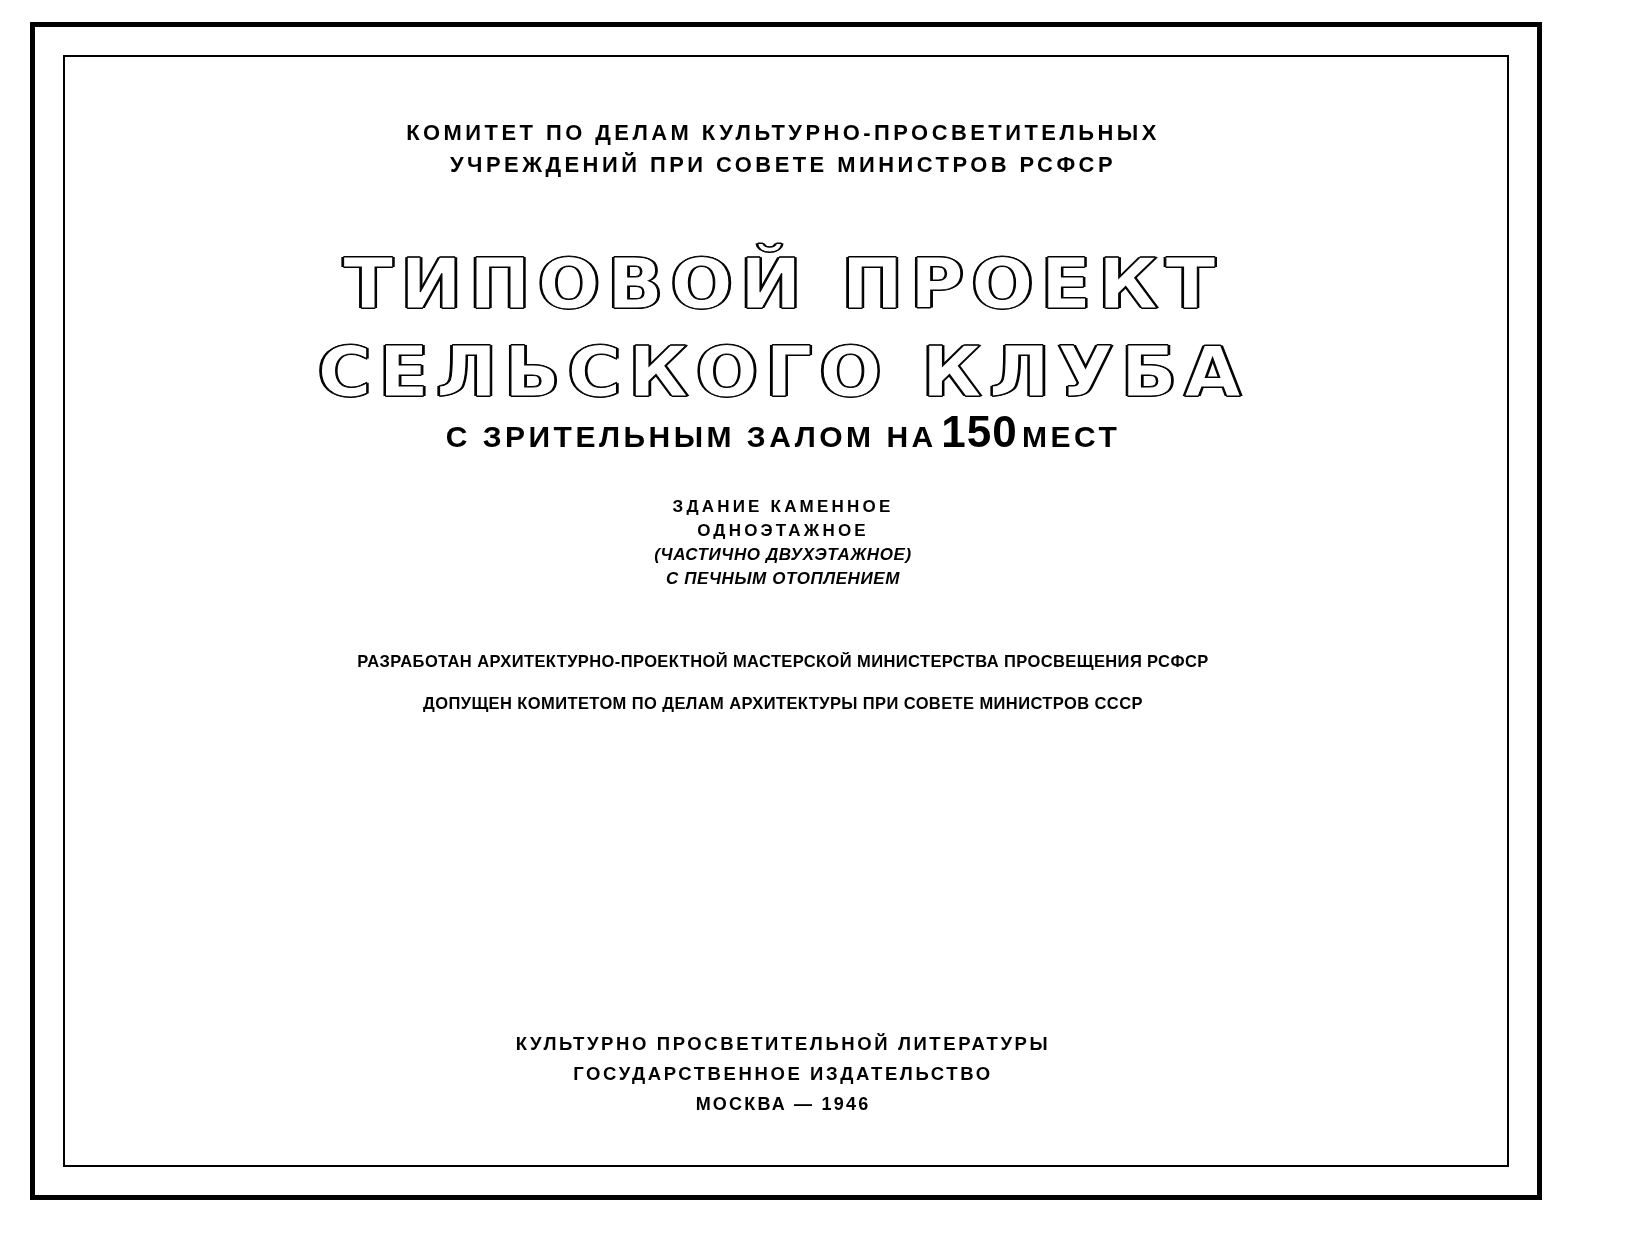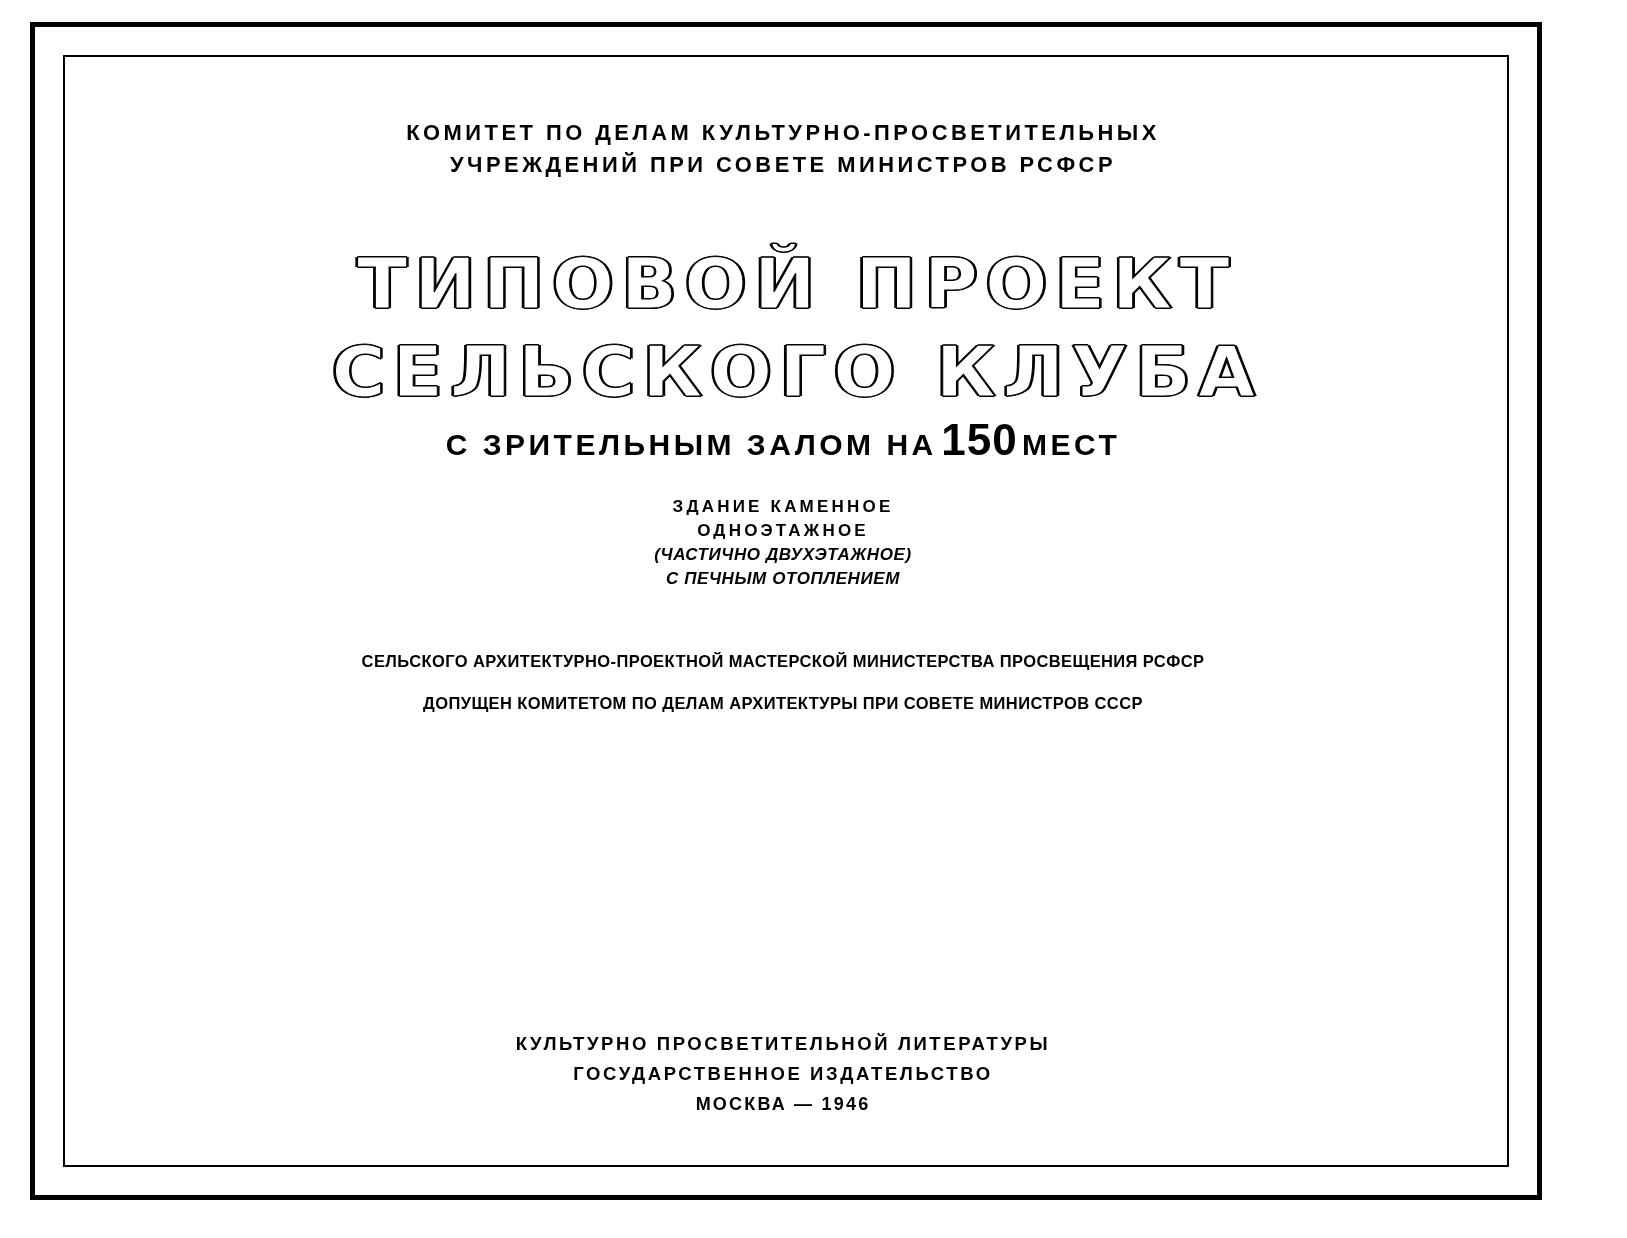--- a/index.html
+++ b/index.html
@@ -68,42 +68,41 @@
     transform: scaleX(1.02);
   }
 
   
   .maintitle {
     position: absolute;
     left: 0;
     top: 185px;
     width: 100%;
     text-align: center;
-    margin-left: 14px;
   }
   .maintitle .tline {
     font-family: "DejaVu Sans", sans-serif;
     font-size: 69px;
     font-weight: bold;
     letter-spacing: 7px;
     line-height: 88px;
     white-space: nowrap;
     -webkit-text-stroke: 1px #000;
     color: #ffffff;
     text-shadow:
        1px 0 0 #000, -1px 0 0 #000, 0 1px 0 #000, 0 -1px 0 #000,
        2px 0 0 #000, -2px 0 0 #000;
     transform: scaleX(1.06);
   }
 
   
   .seatline {
     position: absolute;
     left: 0;
-    top: 360px;
+    top: 352px;
     width: 100%;
     text-align: center;
     white-space: nowrap;
   }
   .seatline .s-small {
     font-size: 30px;
     font-weight: bold;
     letter-spacing: 3.5px;
     vertical-align: baseline;
   }
@@ -197,21 +196,21 @@
     </div>
 
     <div class="descr">
       <div class="dline">ЗДАНИЕ КАМЕННОЕ</div>
       <div class="dline">ОДНОЭТАЖНОЕ</div>
       <div class="dline tight">(ЧАСТИЧНО ДВУХЭТАЖНОЕ)</div>
       <div class="dline tight">С ПЕЧНЫМ ОТОПЛЕНИЕМ</div>
     </div>
 
     <div class="approval">
-      <div class="aline">СЕЛЬСКОГО АРХИТЕКТУРНО-ПРОЕКТНОЙ МАСТЕРСКОЙ МИНИСТЕРСТВА ПРОСВЕЩЕНИЯ РСФСР</div>
+      <div class="aline">РАЗРАБОТАН АРХИТЕКТУРНО-ПРОЕКТНОЙ МАСТЕРСКОЙ МИНИСТЕРСТВА ПРОСВЕЩЕНИЯ РСФСР</div>
       <div class="aline">ДОПУЩЕН КОМИТЕТОМ ПО ДЕЛАМ АРХИТЕКТУРЫ ПРИ СОВЕТЕ МИНИСТРОВ СССР</div>
     </div>
 
     <div class="publisher">
       <div class="pline">КУЛЬТУРНО ПРОСВЕТИТЕЛЬНОЙ ЛИТЕРАТУРЫ</div>
       <div class="pline">ГОСУДАРСТВЕННОЕ ИЗДАТЕЛЬСТВО</div>
       <div class="pline city">МОСКВА — 1946</div>
     </div>
 
   </div>

